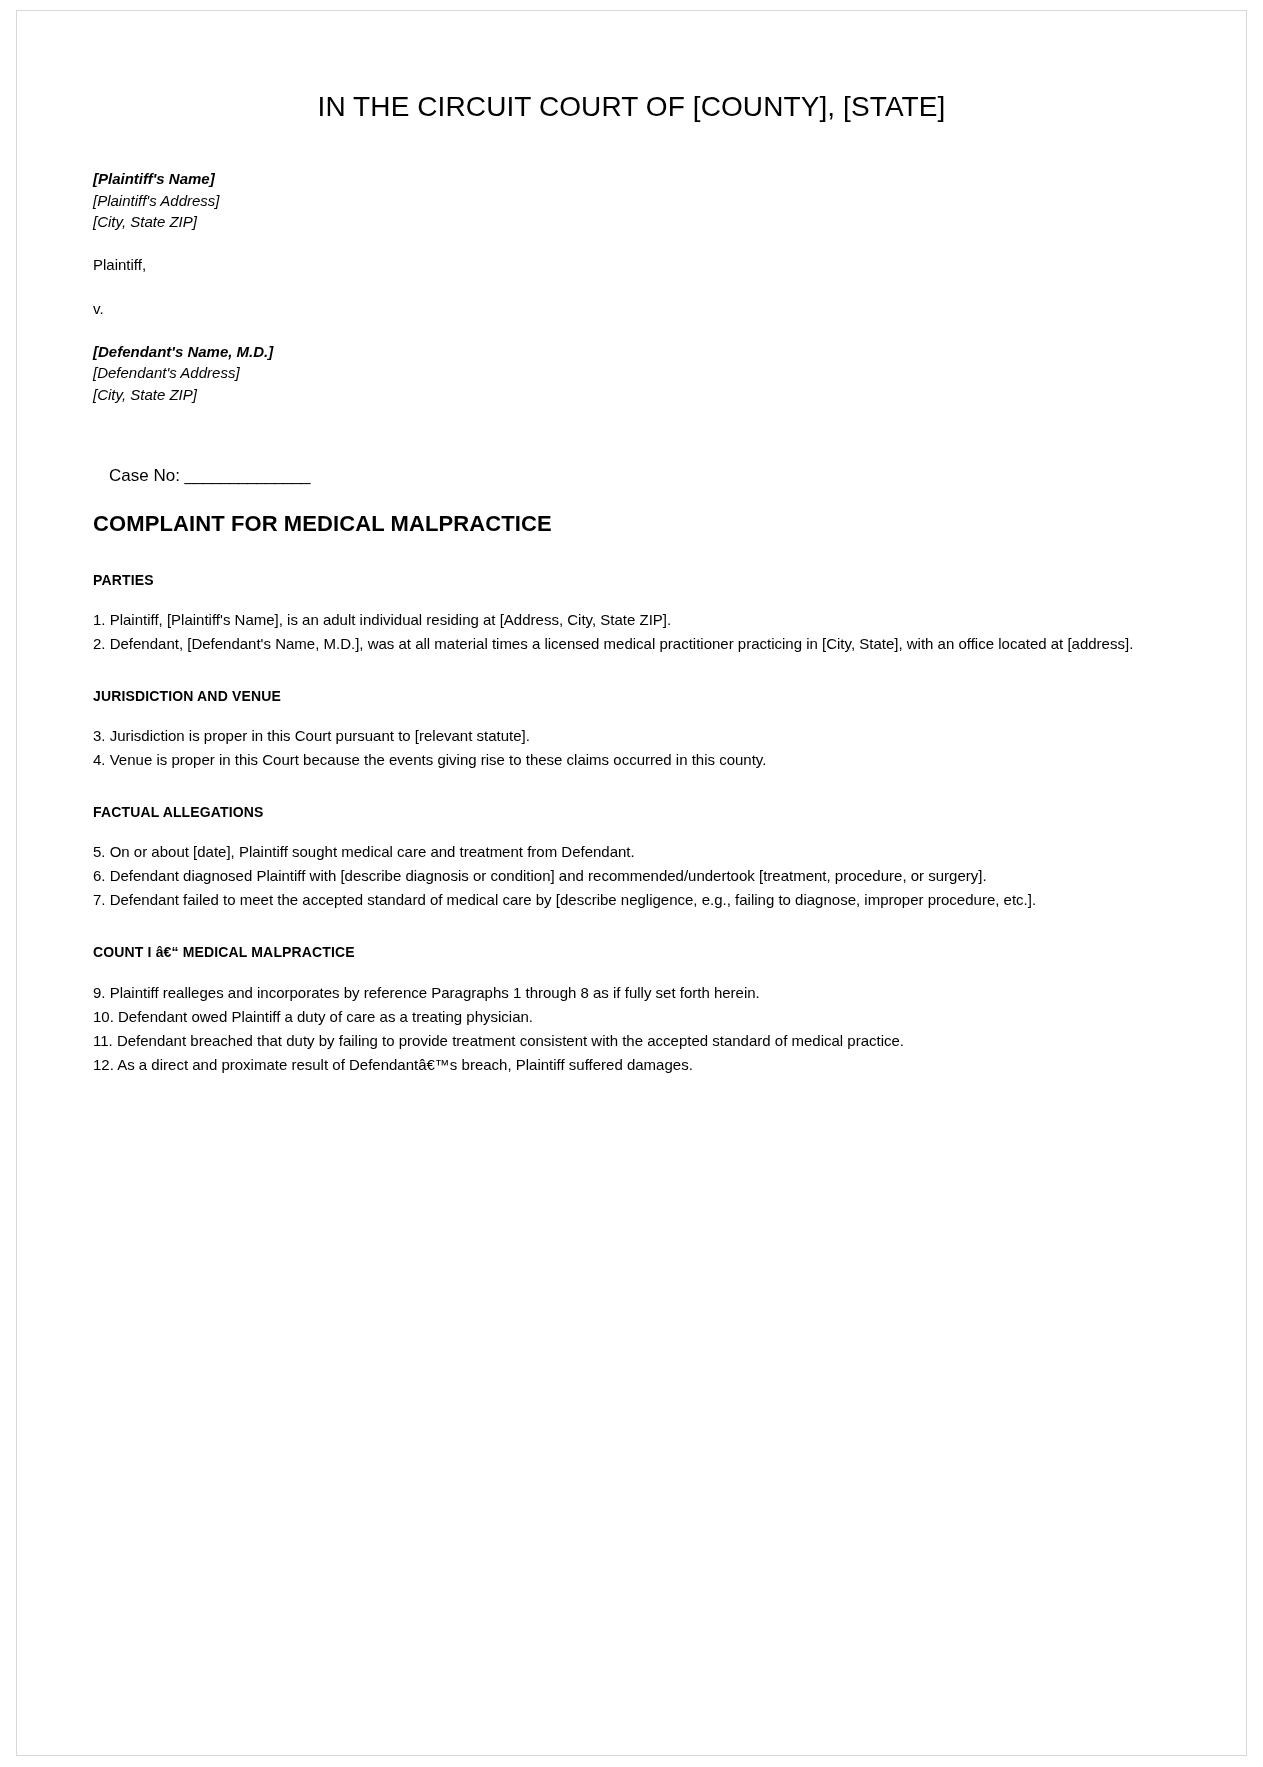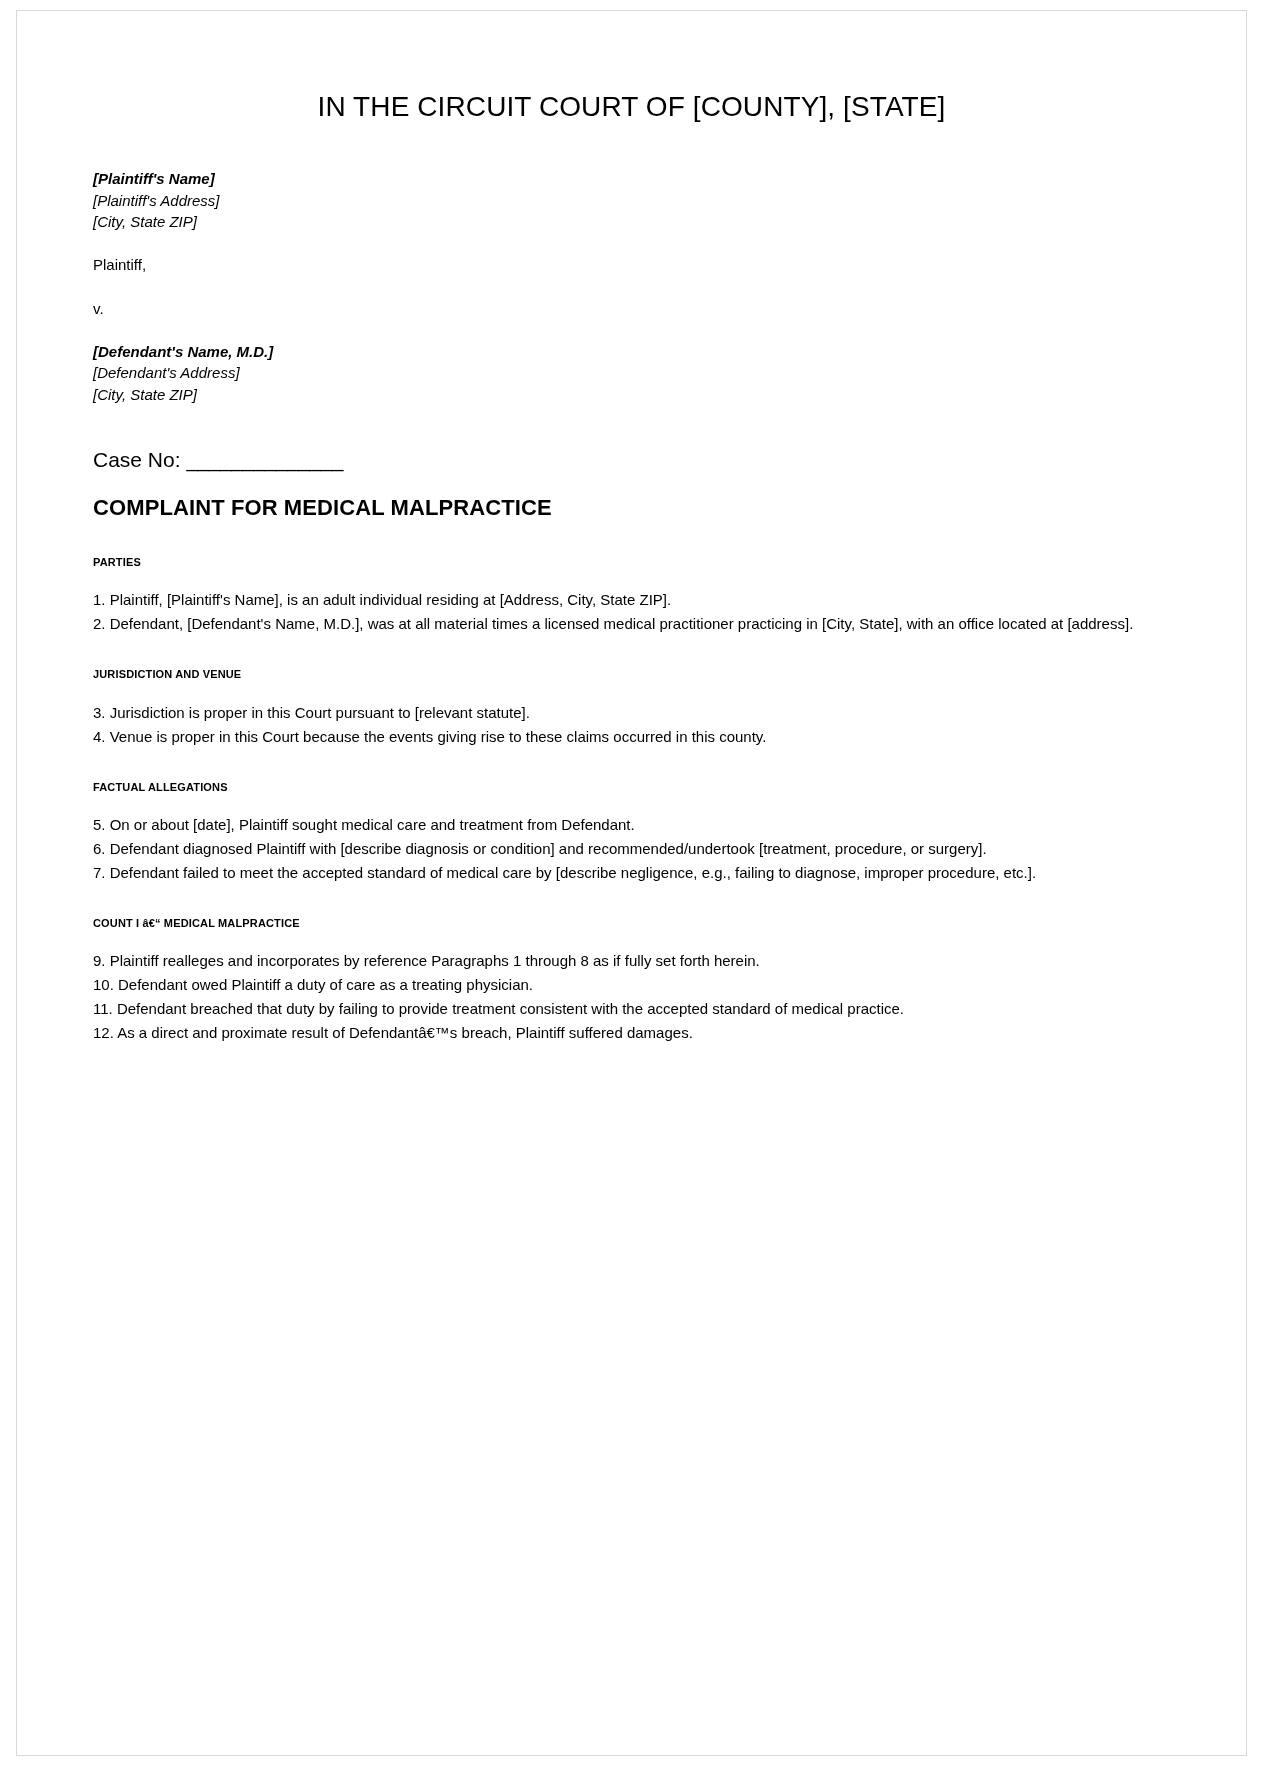--- a/index.html
+++ b/index.html
@@ -65,39 +65,39 @@
     height: 21.6px;
   }
 
   .standalone-line {
     font-size: 15px;
     line-height: 21.6px;
     margin: 0;
   }
 
   .case-no {
-    font-size: 21px;
+    font-size: 17px;
     line-height: 21.6px;
-    margin: 0;
+    margin: 16px;
     white-space: pre;
   }
   .case-blank {
     letter-spacing: -0.5px;
   }
 
   h2.section-main {
     font-size: 22px;
     font-weight: bold;
     margin: 24px 0 0 0;
     line-height: 1.3;
     letter-spacing: 0.1px;
   }
 
   h3.section-head {
-    font-size: 11px;
+    font-size: 14px;
     font-weight: bold;
     margin: 32px 0 0 0;
     line-height: 1.3;
     letter-spacing: 0.15px;
   }
 
   p.body-para {
     font-size: 15px;
     line-height: 22px;
     margin: 14px 0 0 0;

